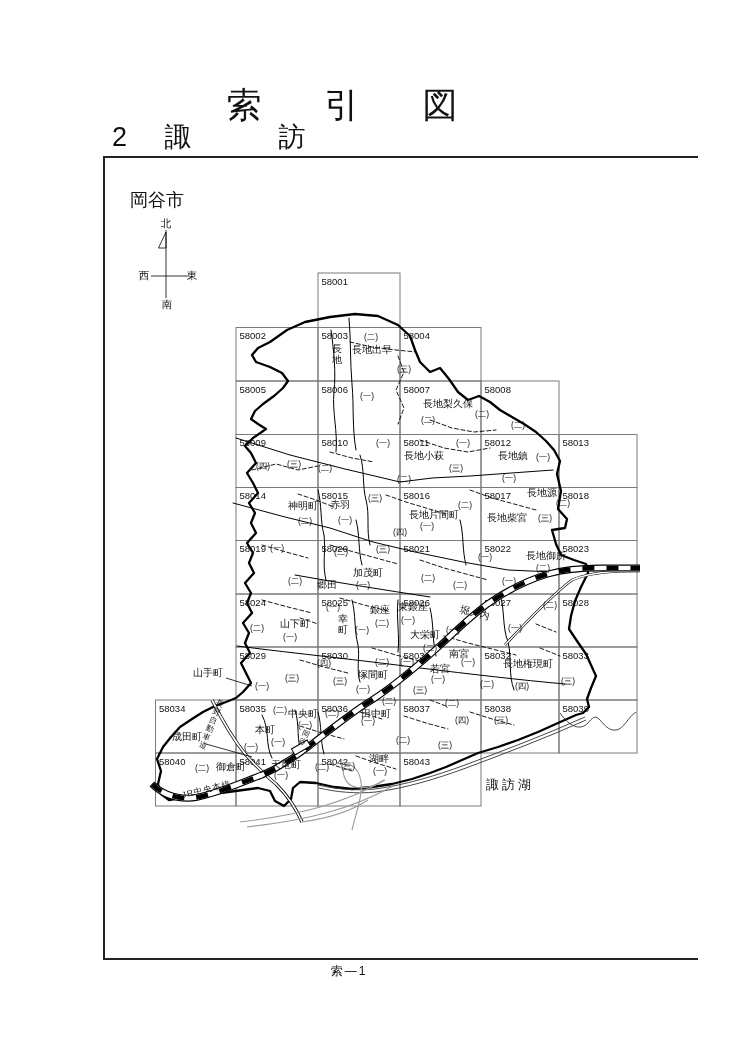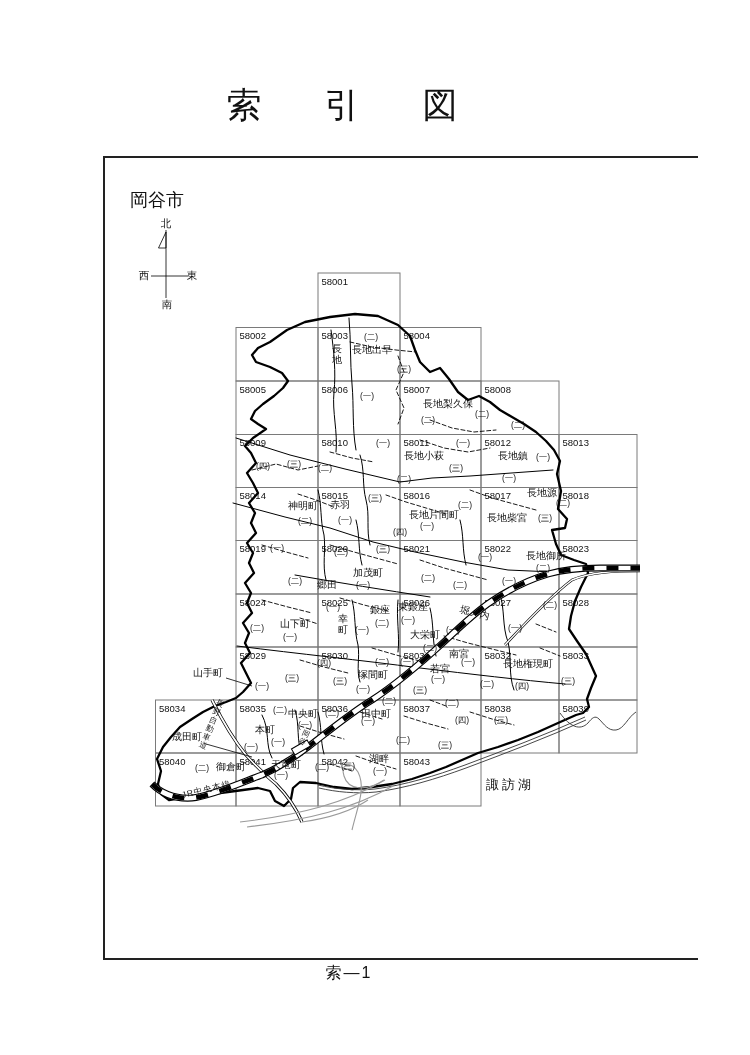--- a/index.html
+++ b/index.html
@@ -7,21 +7,21 @@
         font-family:"Liberation Sans","DejaVu Sans",sans-serif;color:#111;border-radius:27px;}
   #title{position:absolute;top:82px;left:0;width:100%;text-align:center;
          font-size:35px;font-weight:500;letter-spacing:14px;color:#111;}
   #subtitle{position:absolute;top:119px;left:112px;font-size:27px;font-weight:500;color:#111;}
   #subtitle .num{letter-spacing:0;}
   #subtitle .nm{margin-left:30px;letter-spacing:30px;}
   #map-box{position:absolute;left:103px;top:156px;width:593px;height:800px;
            border:2px solid #222;background:#fff;}
   #city-label{position:absolute;left:130px;top:188px;font-size:18px;font-weight:500;color:#111;text-align:center;}
   #footer{position:absolute;top:963px;left:0;width:100%;text-align:center;
-          font-size:16px;letter-spacing:2px;color:#111;}
+          font-size:12px;letter-spacing:2px;color:#111;}
   #map-svg{position:absolute;left:0;top:0;}
   
   #map-svg text{font-family:"Liberation Sans","DejaVu Sans",sans-serif;fill:#111;}
   .cellid{font-size:9.5px;text-anchor:start;}
   .t-place{font-size:10px;text-anchor:middle;}
   .t-chome{font-size:8.5px;text-anchor:middle;}
   .t-water{font-size:13px;text-anchor:middle;letter-spacing:3px;}
   .t-rail{font-size:8.5px;text-anchor:middle;letter-spacing:1px;}
   .t-road{font-size:8px;text-anchor:middle;}
   .t-station{font-size:7.5px;text-anchor:middle;}
@@ -33,20 +33,24 @@
   .thin{fill:none;stroke:#000;stroke-width:0.8;}
   .shore{fill:none;stroke:#333;stroke-width:0.9;}
   .ramp{fill:none;stroke:#9a9a9a;stroke-width:1.1;}
 </style>
 </head>
 <body>
 
 <div id="page">
 
   <div id="title">索　引　図</div>
+  <div id="subtitle">
+    <span class="num">2</span>
+    <span class="nm">諏　訪</span>
+  </div>
 
   <div id="map-box"></div>
   <div id="city-label">岡谷市</div>
 
   <svg id="map-svg" width="750" height="1055" viewBox="0 0 750 1055">
 
     <g>
       <line x1="166" y1="230" x2="166" y2="298" class="thin"></line>
       <line x1="151" y1="276" x2="188" y2="276" class="thin"></line>
       <path d="M166,232 L158.5,248 L166,248 Z" class="thin" fill="none"></path>

